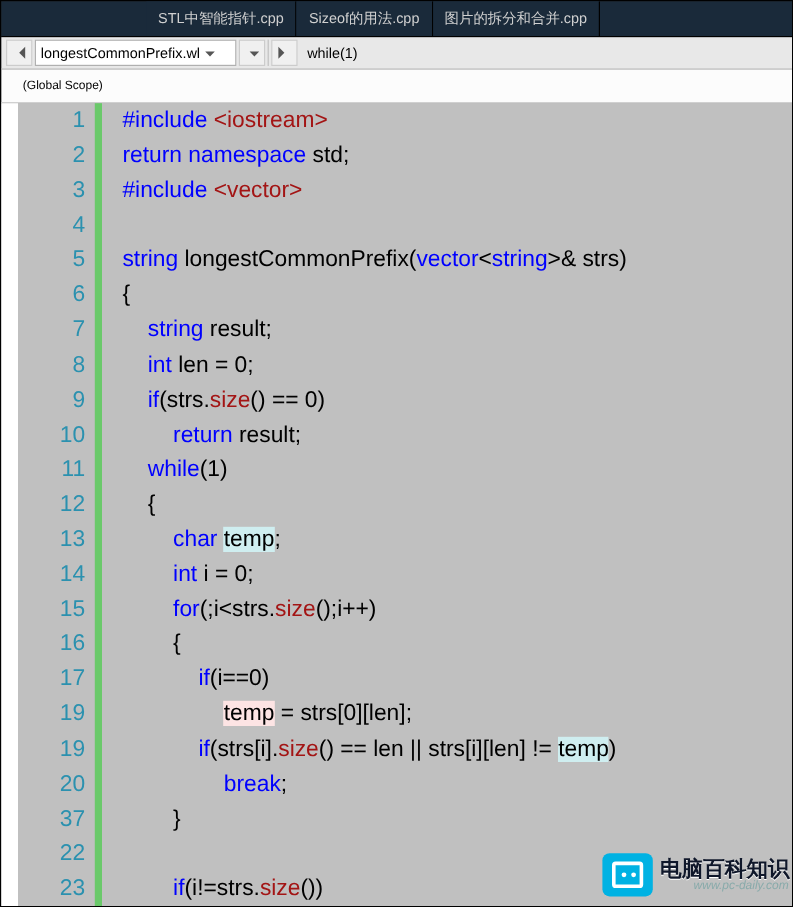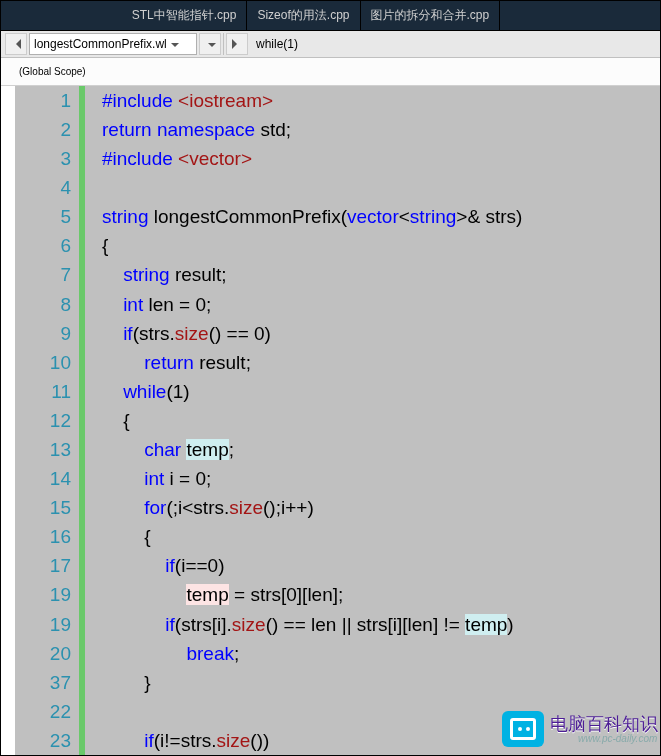--- a/index.html
+++ b/index.html
@@ -43,21 +43,21 @@
 .mem{ color: #a31515; }        
 .op { color: #000000; }
 .hlpink { background: #fde4e4; }
 .hlcyan { background: #cfeef0; }
 
 
 .watermark { position: absolute; right: 0; bottom: 6px; display: flex; align-items: center; gap: 6px; background: transparent; padding: 2px; }
 .logo-badge { width: 42px; height: 36px; background: #00b2e3; border-radius: 6px; display: flex; align-items: center; justify-content: center; }
 .logo-badge-inner { width: 26px; height: 22px; border: 3px solid #fff; border-radius: 3px; position: relative; }
 .logo-badge-inner:before { content:""; position:absolute; left:5px; top:6px; width:4px; height:4px; border-radius:50%; background:#fff; box-shadow: 8px 0 0 #fff; }
-.logo-text { font-family: "Microsoft YaHei", sans-serif; font-weight: normal; font-size: 18px; color: #4c1d95; text-shadow: 0 1px 0 #fff; line-height: 1; }
+.logo-text { font-family: "Microsoft YaHei", sans-serif; font-weight: bold; font-size: 18px; color: #0f172a; text-shadow: 0 1px 0 #fff; line-height: 1; }
 .logo-sub { font-size: 10px; color: #8aa; font-style: italic; margin-left: 28px; }
 
 .arrow-left, .arrow-right, .dropdown-caret { display: inline-block; }
 .arrow-left { border: 5px solid transparent; border-right-color: #555; }
 .arrow-right { border: 5px solid transparent; border-left-color: #555; }
 .dropdown-caret { border: 4px solid transparent; border-top-color: #555; margin-left: 4px; margin-top: 5px; }
 </style>
 </head>
 <body>
 

